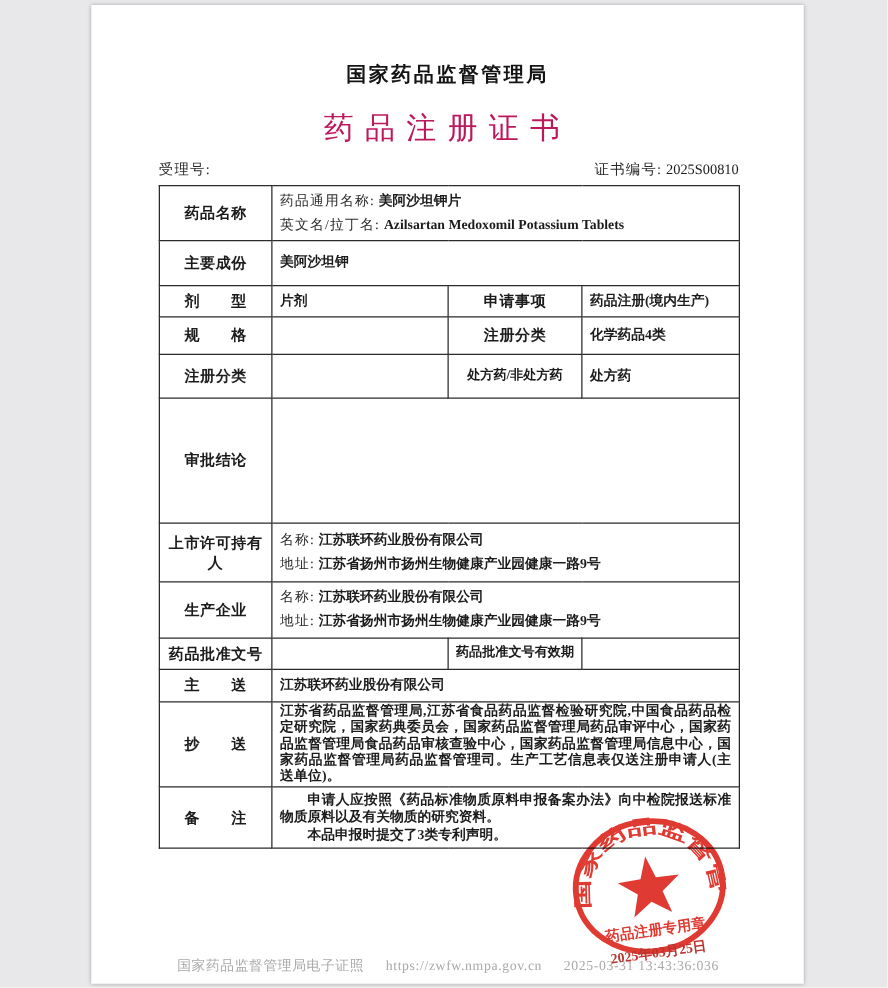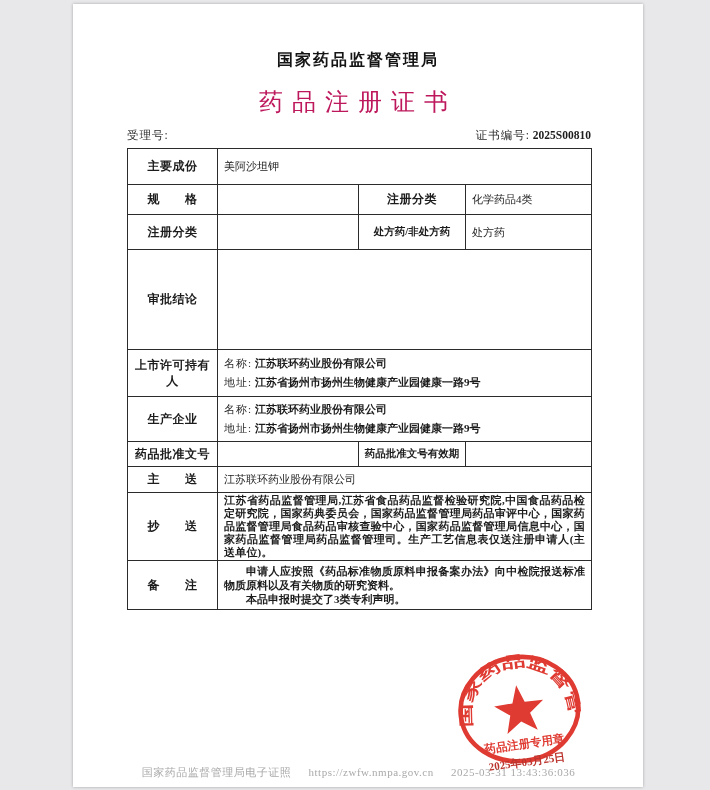--- a/index.html
+++ b/index.html
@@ -21,35 +21,35 @@
     font-size:16px; font-weight:bold; letter-spacing:2px; color:#141414;
   }
   .doc-title {
     position:absolute; top:82px; left:0; right:0; text-align:center;
     font-size:24px; font-weight:500; letter-spacing:9px; color:#be185d;
   }
   .meta {
     position:absolute; top:124px; left:54px; width:464px;
     font-size:11.5px; display:flex; justify-content:space-between;
   }
-  .meta b { font-weight:bold; }
+  .meta b { font-weight:normal; }
   table.cert {
     position:absolute; top:144px; left:54px; width:464px;
     border-collapse:collapse; table-layout:fixed;
   }
   td {
     border:1px solid #2b2b2b; font-size:11px; padding:1px 6px;
     overflow:hidden; vertical-align:middle; line-height:1.35;
   }
   td.lbl {
     text-align:center; font-weight:bold; font-size:12px; padding:1px 2px;
     letter-spacing:0.5px;
   }
   td.lbl.tight { font-size:10.5px; letter-spacing:0; }
-  td.val { font-weight:normal; }
+  td.val { font-weight:bold; }
   .sub { font-weight:normal; letter-spacing:1px; margin-right:3px; color:#2a2a2a;margin-top:21px; }
   .cl { line-height:1.7; white-space:nowrap; }
   .cc-text { font-weight:bold; line-height:13px; letter-spacing:0.2px; text-align:justify; }
   .remark p { margin:0; font-weight:bold; line-height:14px; text-indent:2em; text-align:justify; }
   .h44{height:44px}.h36{height:36px}.h25{height:25px}.h30{height:30px}.h28{height:28px}
   .h35{height:35px}.h100{height:100px}.h47{height:47px}.h45{height:45px}.h24{height:24px}
   .h26{height:26px}.h53{height:53px}.h49{height:49px}
   .stamp {
     position:absolute; left:377px; top:645px; width:140px; height:128px;
     transform:rotate(-8deg); opacity:.92; mix-blend-mode:multiply;
@@ -77,26 +77,39 @@
 
   <table class="cert">
     <colgroup>
         <col style="width:90px">
         <col style="width:141px">
         <col style="width:107px">
         <col style="width:126px">
       </colgroup>
 
     <tbody>
+        <tr class="h44">
+      <td class="lbl">药品名称</td>
+      <td colspan="3">
+        <div class="cl"><span class="sub">药品通用名称:</span><b>美阿沙坦钾片</b></div>
+        <div class="cl"><span class="sub">英文名/拉丁名:</span><b>Azilsartan Medoxomil Potassium Tablets</b></div>
+      </td>
+    </tr>
 
     <tr class="h36">
       <td class="lbl">主要成份</td>
       <td colspan="3" class="val">美阿沙坦钾</td>
     </tr>
 
+    <tr class="h25">
+      <td class="lbl">剂　　型</td>
+      <td class="val">片剂</td>
+      <td class="lbl">申请事项</td>
+      <td class="val">药品注册(境内生产)</td>
+    </tr>
 
     <tr class="h30">
       <td class="lbl">规　　格</td>
       <td class="val"></td>
       <td class="lbl">注册分类</td>
       <td class="val">化学药品4类</td>
     </tr>
 
 
     <tr class="h35">

